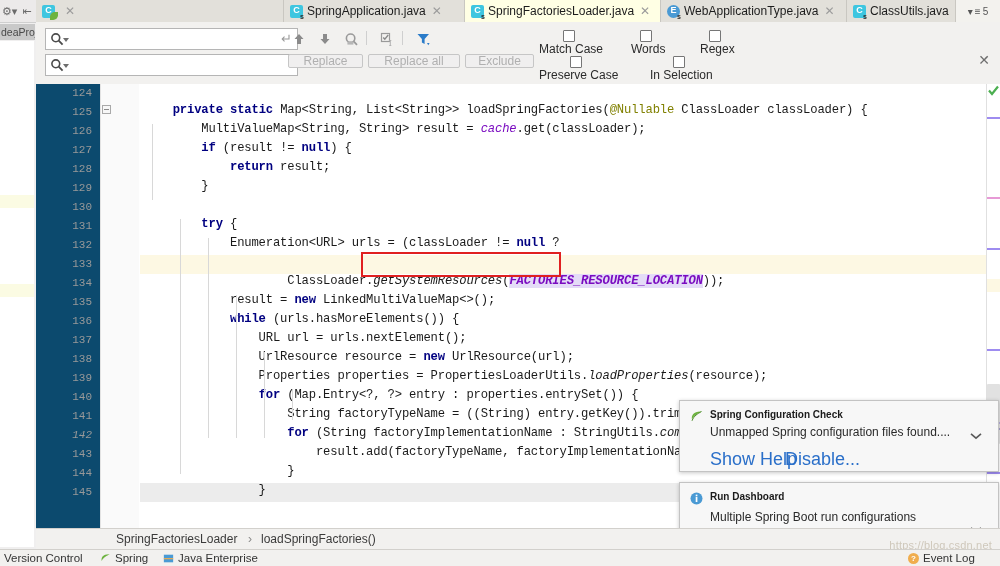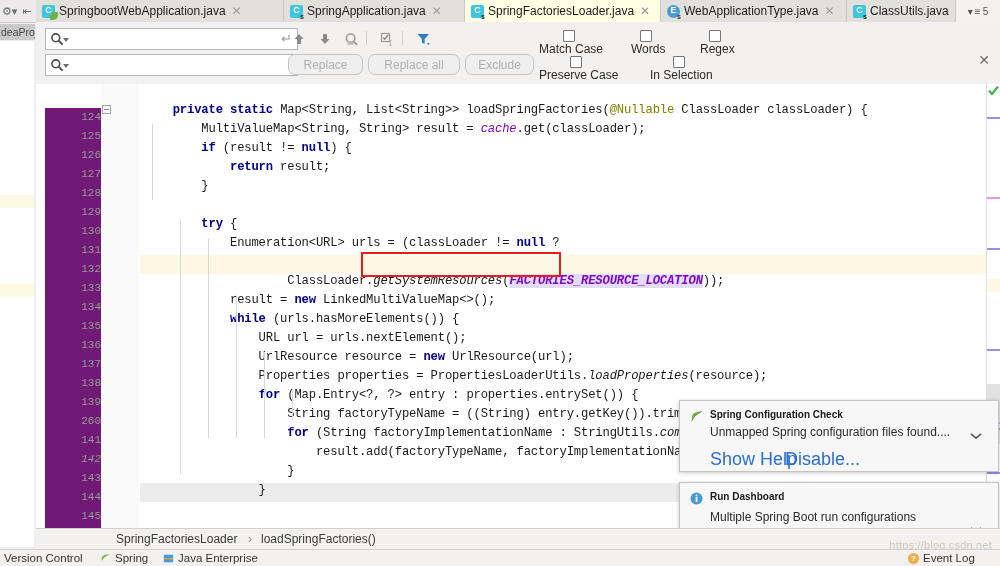--- a/index.html
+++ b/index.html
@@ -49,30 +49,30 @@
   .ffield{position:absolute;height:22px;background:#fff;border:1px solid #b5b5b5;box-sizing:border-box;}
   .ffield .mag{position:absolute;left:4px;top:3px;width:14px;height:14px;}
   .ffield .cara{position:absolute;left:17px;top:9px;width:0;height:0;border-left:3px solid transparent;border-right:3px solid transparent;border-top:4px solid #6d6d6d;}
   .ffield input{position:absolute;left:24px;top:1px;width:220px;height:18px;border:0;outline:0;background:transparent;
       font-family:"Liberation Sans",sans-serif;font-size:12px;color:#1d1d1d;}
   .ffield .ret{position:absolute;right:5px;top:2px;color:#9a9a9a;font-size:13px;}
 
   .tbtn{position:absolute;width:22px;height:22px;display:flex;align-items:center;justify-content:center;color:#787878;}
   .vsep{position:absolute;width:1px;background:#cfcfcf;}
 
-  .gbtn{position:absolute;height:21px;box-sizing:border-box;border:1px solid #c6c6c6;background:#f0efef;border-radius:7px;
+  .gbtn{position:absolute;height:14px;box-sizing:border-box;border:1px solid #c6c6c6;background:#f0efef;border-radius:2px;
       color:#b0b0b0;font-size:12px;display:flex;align-items:center;justify-content:center;}
 
   .cbx{position:absolute;display:flex;align-items:center;font-size:12px;color:#2b2b2b;white-space:nowrap;flex-direction:column;}
   .cbx .box{width:12px;height:12px;border:1px solid #767676;background:#fff;border-radius:1px;margin-right:5px;box-sizing:border-box;}
   .closeX{position:absolute;right:9px;top:31px;width:14px;height:14px;color:#6e6e6e;font-size:14px;line-height:14px;text-align:center;}
 
   
   .editor{position:absolute;left:36px;top:84px;width:964px;height:444px;background:#fff;overflow:hidden;}
-  .gutter{position:absolute;left:9px;top:0;width:64px;height:444px;background:#701a75;border-right:1px solid #e3e3e3;margin-top:24px;}
+  .gutter{position:absolute;left:0;top:0;width:64px;height:444px;background:#0c4a6e;border-right:1px solid #e3e3e3;}
   .gutter2{position:absolute;left:65px;top:0;width:38px;height:444px;background:#fafafa;}
   .lnum{position:absolute;right:8px;width:40px;text-align:right;font-family:"Liberation Mono",monospace;font-size:11px;color:#999;}
   .codearea{position:absolute;left:104px;top:0;right:0;height:444px;}
   .cline{position:absolute;left:0;right:0;height:19px;white-space:pre;
       font-family:"Liberation Mono",monospace;font-size:12.2px;color:#1a1a1a;letter-spacing:-0.15px;}
   .cline .t{padding-left:4px;display:inline-block;}
   .hl-line{position:absolute;left:0;right:0;height:19px;background:#fdf8e3;}
   .grayline{position:absolute;left:0;right:0;height:19px;background:#ececec;}
   .kw{color:#000080;font-weight:bold;}
   .fld{color:#7a0bc0;font-style:italic;}
@@ -124,21 +124,20 @@
 
   <div class="tabbar">
     <div class="tab inactive" style="left:0px;width:248px">
       <span class="ti">
         <span class="jic ic-spring">
             <span class="letter">C</span>
             <span class="sub">s</span>
             <span class="ic-leaf"></span>
           </span>
       </span>
-      <span class="tl">SpringbootWebApplication.java</span>
       <span class="tx">✕</span>
     </div>
     <div class="tab inactive" style="left:248px;width:181px">
       <span class="ti">
         <span class="jic ic-c">
             <span class="letter">C</span>
             <span class="sub">s</span>
           </span>
       </span>
       <span class="tl">SpringApplication.java</span>
@@ -274,21 +273,21 @@
         <div class="lnum" style="top: 117px;">130</div>
         <div class="lnum" style="top: 136px;">131</div>
         <div class="lnum" style="top: 155px;">132</div>
         <div class="lnum" style="top: 174px;">133</div>
         <div class="lnum" style="top: 193px;">134</div>
         <div class="lnum" style="top: 212px;">135</div>
         <div class="lnum" style="top: 231px;">136</div>
         <div class="lnum" style="top: 250px;">137</div>
         <div class="lnum" style="top: 269px;">138</div>
         <div class="lnum" style="top: 288px;">139</div>
-        <div class="lnum" style="top: 307px;">260</div>
+        <div class="lnum" style="top: 307px;">140</div>
         <div class="lnum" style="top: 326px;">141</div>
         <div class="lnum" style="top: 345px; font-style: italic;">142</div>
         <div class="lnum" style="top: 364px;">143</div>
         <div class="lnum" style="top: 383px;">144</div>
         <div class="lnum" style="top: 402px;">145</div>
       </div>
     <div class="gutter2"></div>
     <div class="fold" style="left:66px;top:21px"></div>
     <div class="codearea" id="codearea">
         <div class="cline" style="top: 0px;"><span class="t"></span></div>

